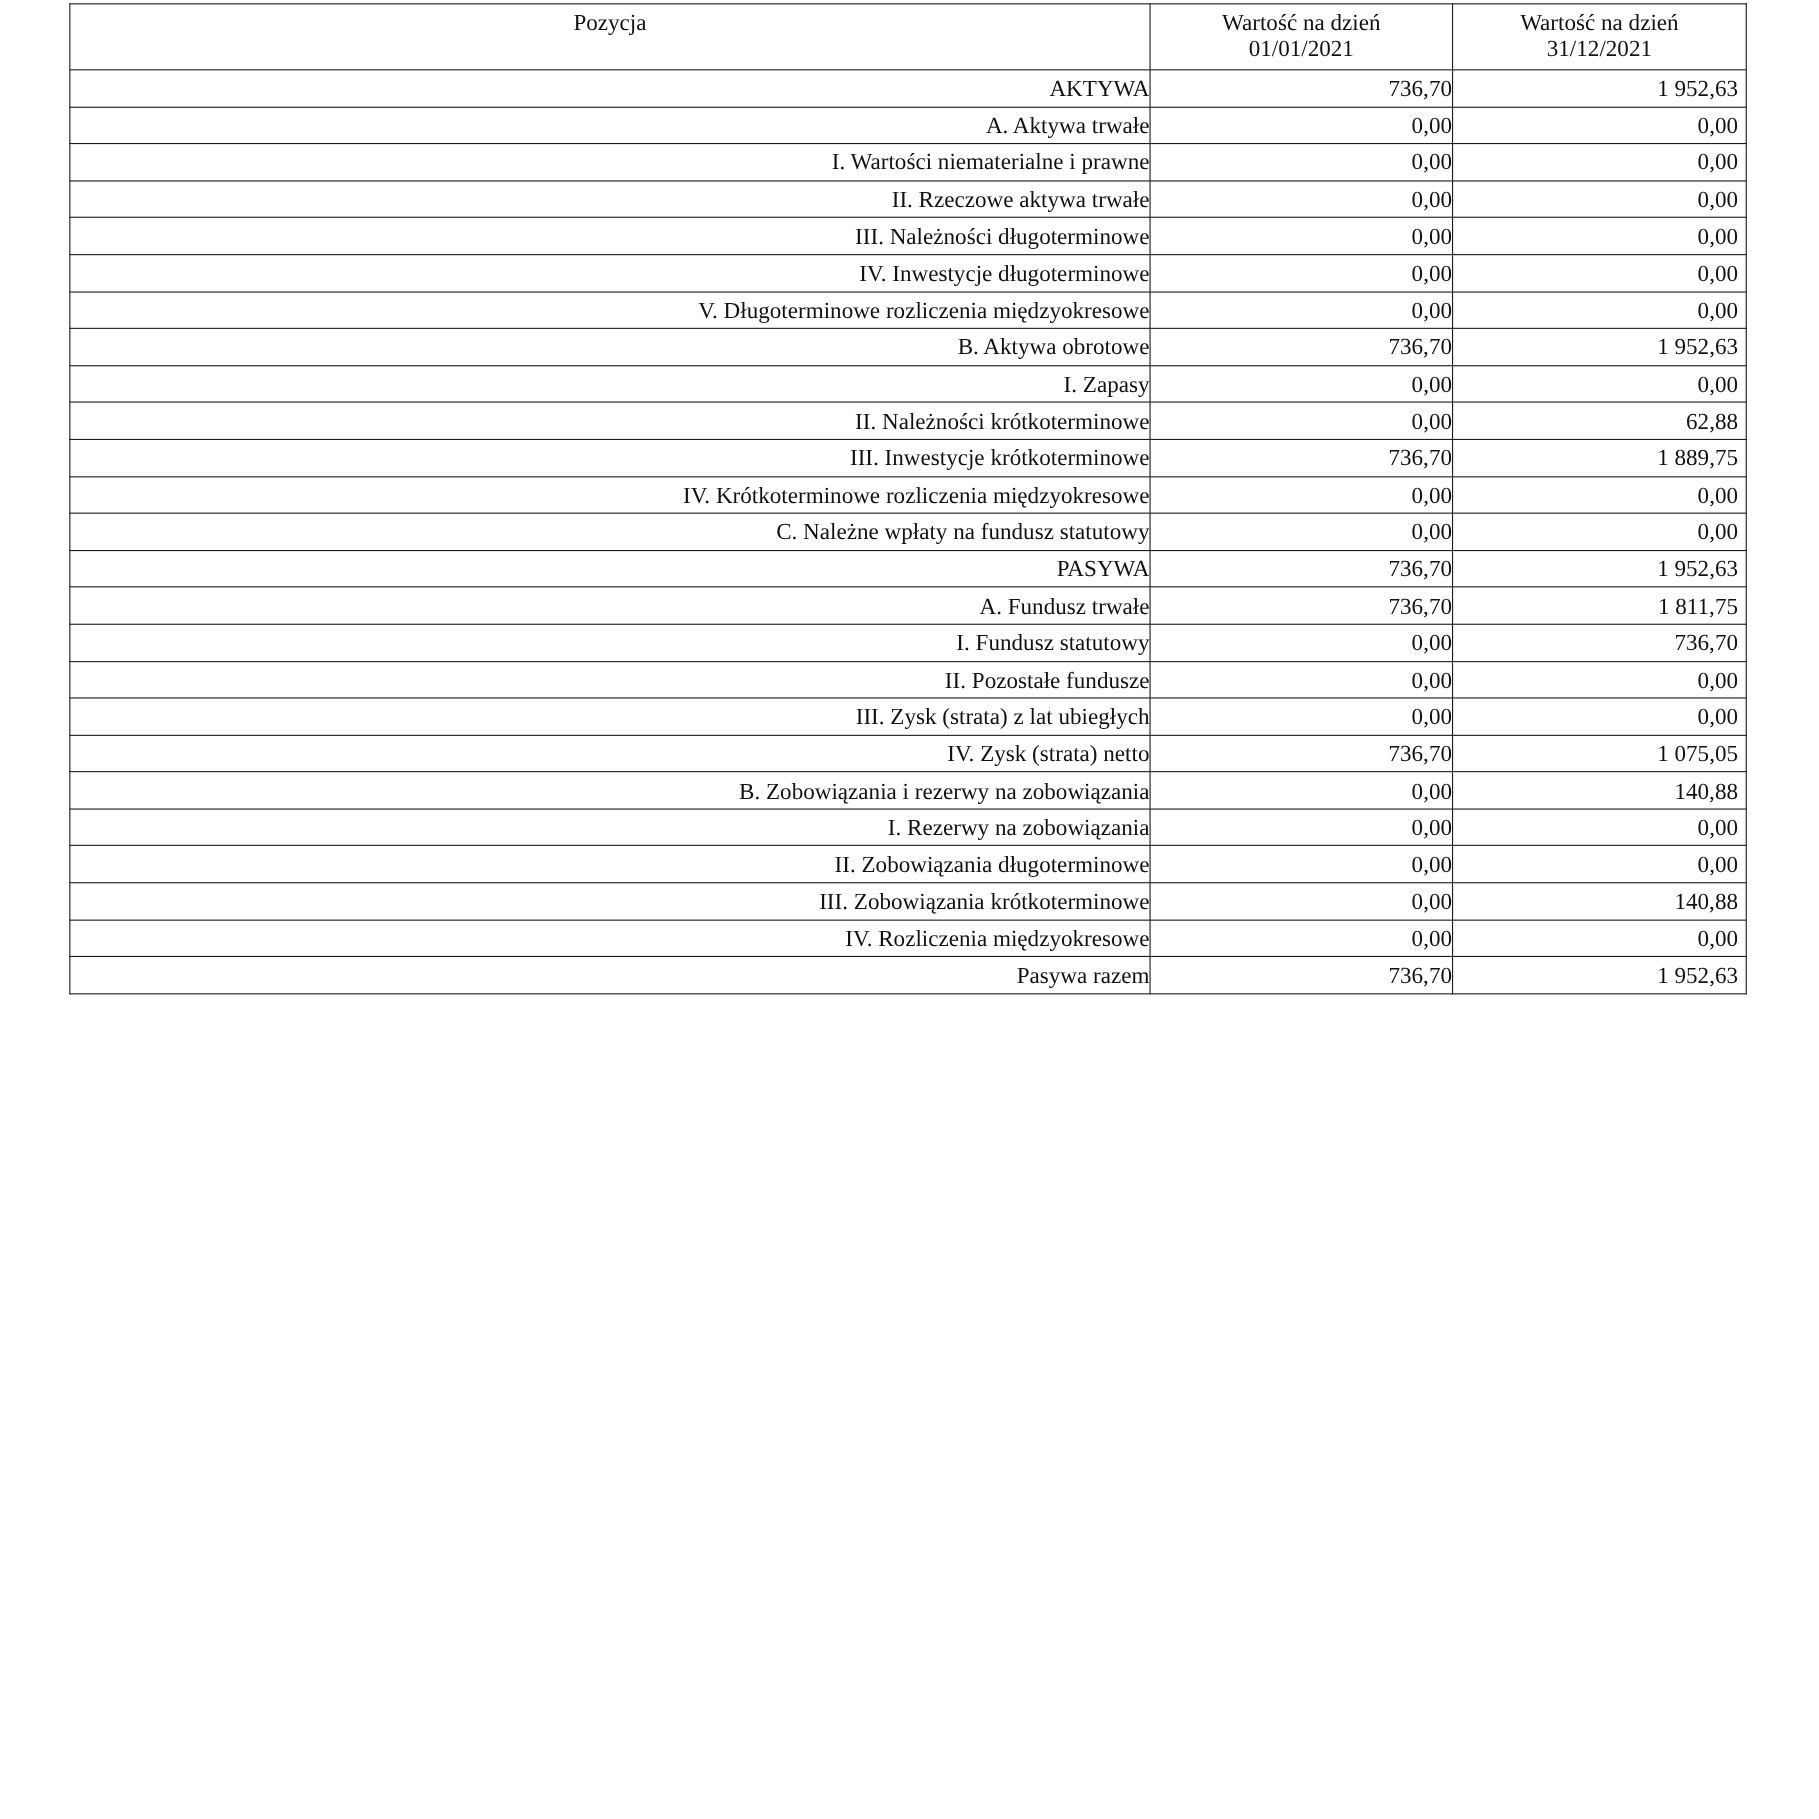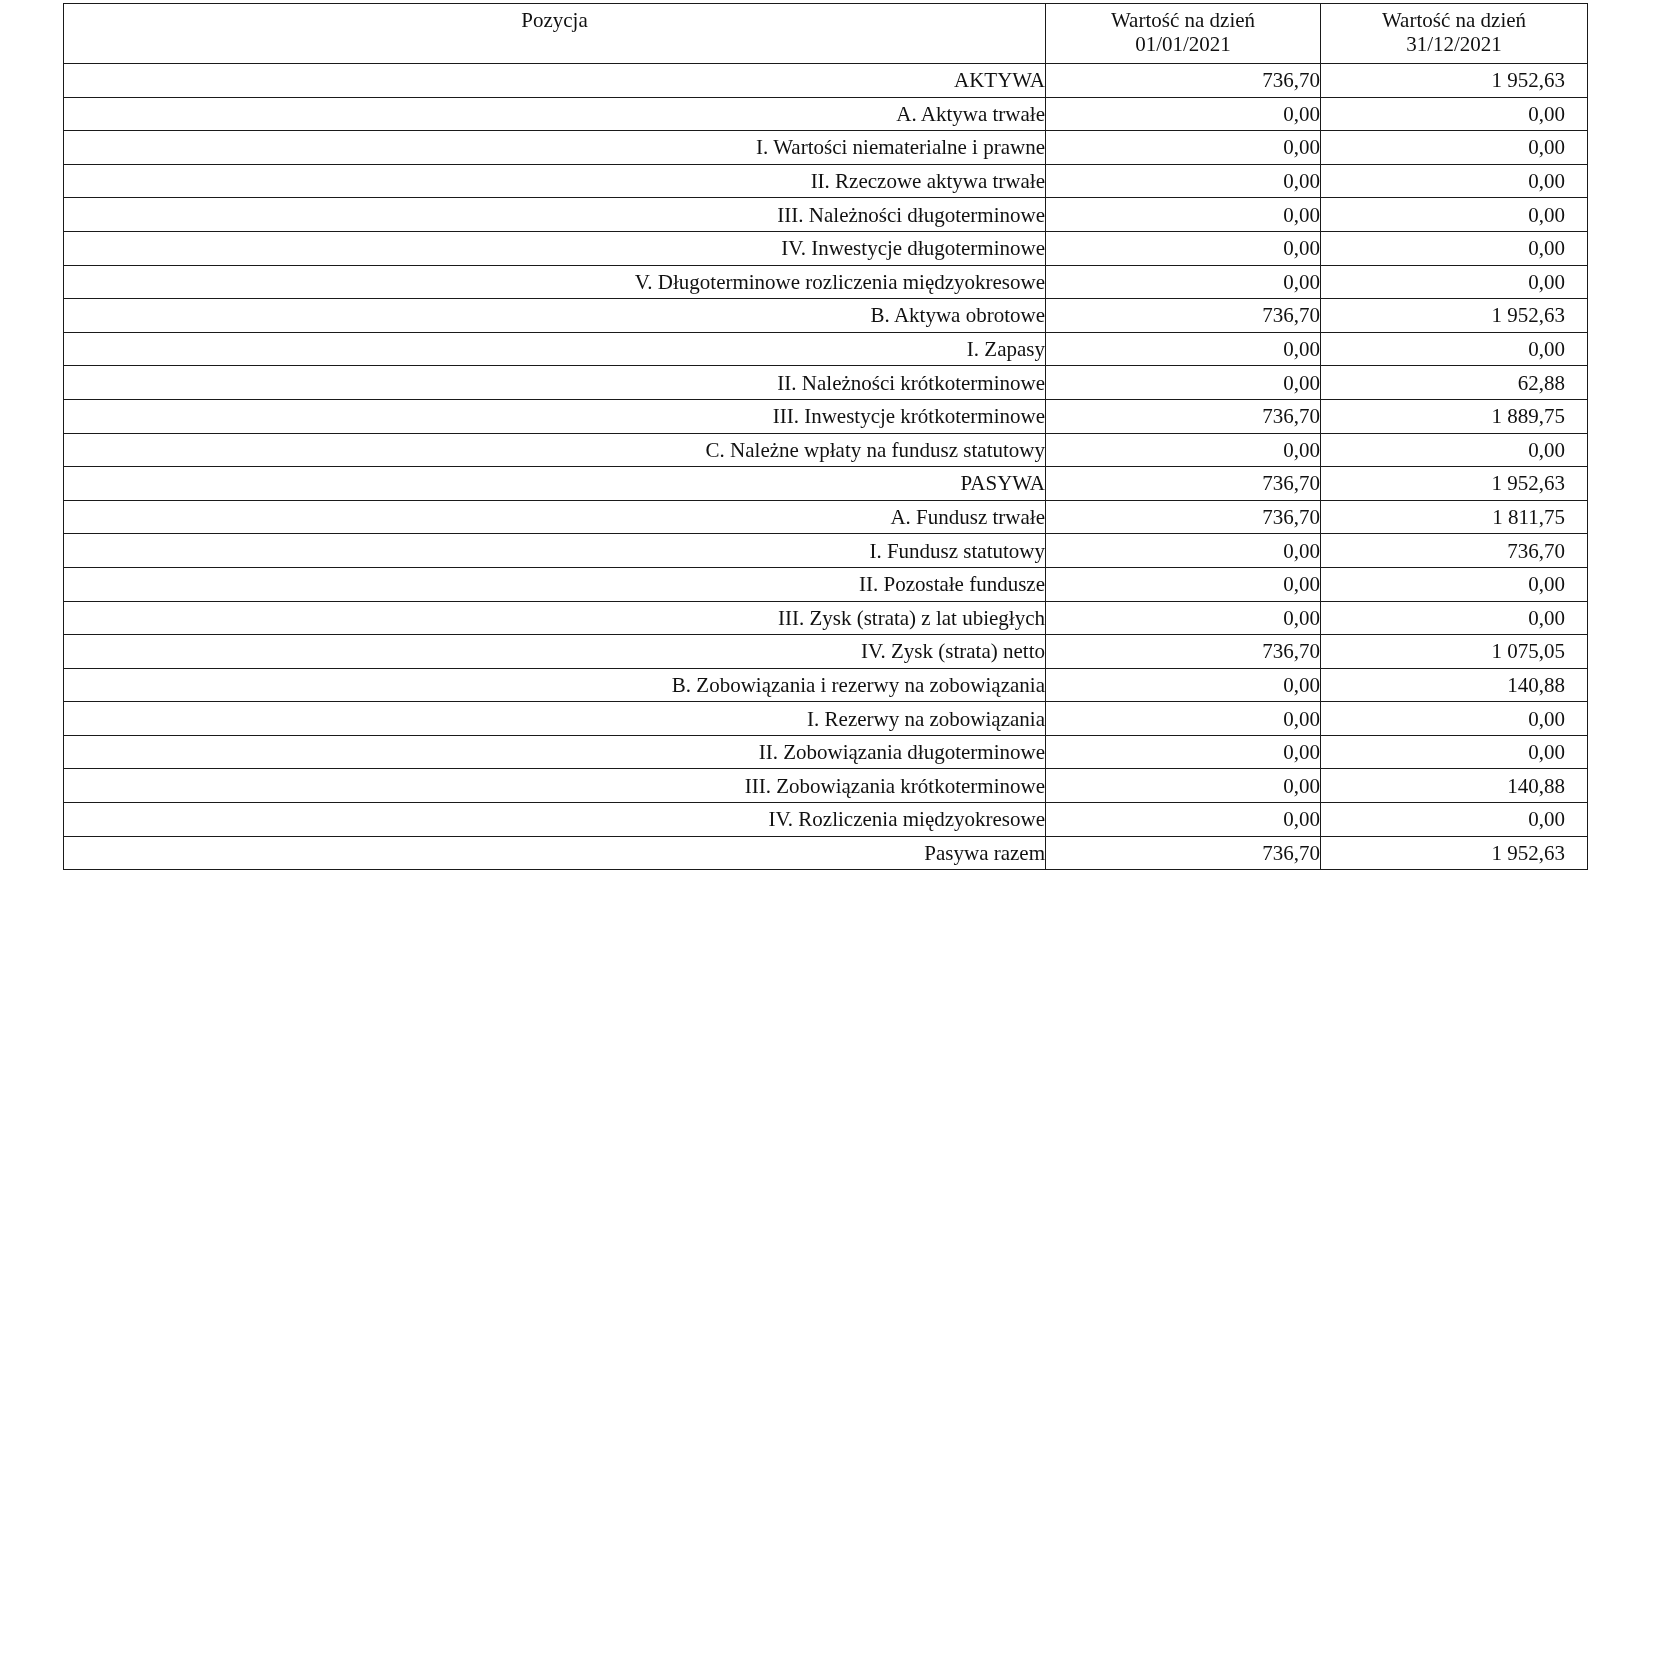--- a/index.html
+++ b/index.html
@@ -48,21 +48,21 @@
   table.balance tbody td {
     height: 32.6px;
     vertical-align: middle;
     white-space: nowrap;
   }
   td.label { text-align: right; }
   td.label.lvl0 { padding-left: 16px; }
   td.label.lvl1 { padding-left: 33px; }
   td.label.lvl2 { padding-left: 49px; }
   td.num { text-align: right; padding-right: 9px; }
-  td.num.last { padding-right: 22px; }
+  td.num.last { padding-right: 7px; }
 </style>
 </head>
 <body>
 
 <div class="sheet">
   <table class="balance">
     <colgroup>
       <col class="c-pos">
       <col class="c-v1">
       <col class="c-v2">
@@ -132,20 +132,25 @@
           <td class="label lvl2">II. Należności krótkoterminowe</td>
           <td class="num">0,00</td>
           <td class="num last">62,88</td>
         </tr>
         <tr>
           <td class="label lvl2">III. Inwestycje krótkoterminowe</td>
           <td class="num">736,70</td>
           <td class="num last">1 889,75</td>
         </tr>
         <tr>
+          <td class="label lvl2">IV. Krótkoterminowe rozliczenia międzyokresowe</td>
+          <td class="num">0,00</td>
+          <td class="num last">0,00</td>
+        </tr>
+        <tr>
           <td class="label lvl1">C. Należne wpłaty na fundusz statutowy</td>
           <td class="num">0,00</td>
           <td class="num last">0,00</td>
         </tr>
         <tr>
           <td class="label lvl0">PASYWA</td>
           <td class="num">736,70</td>
           <td class="num last">1 952,63</td>
         </tr>
         <tr>

